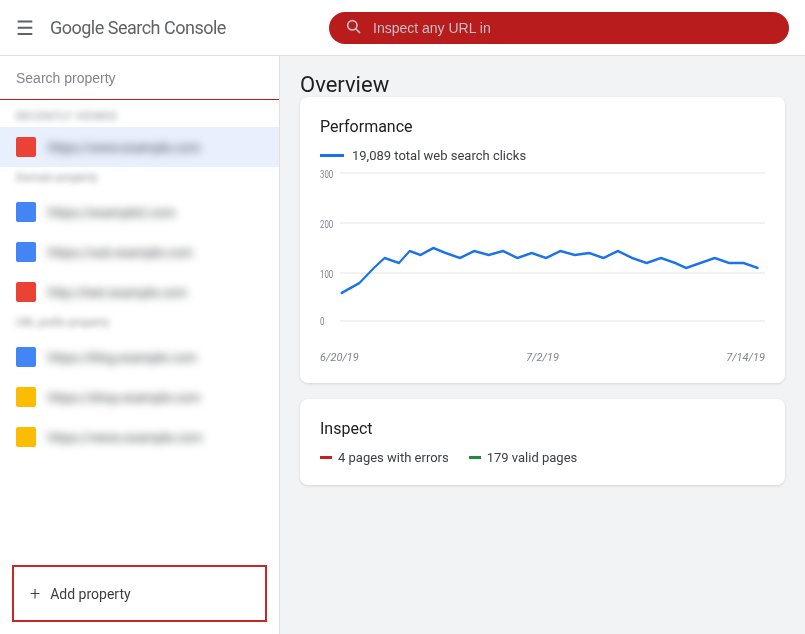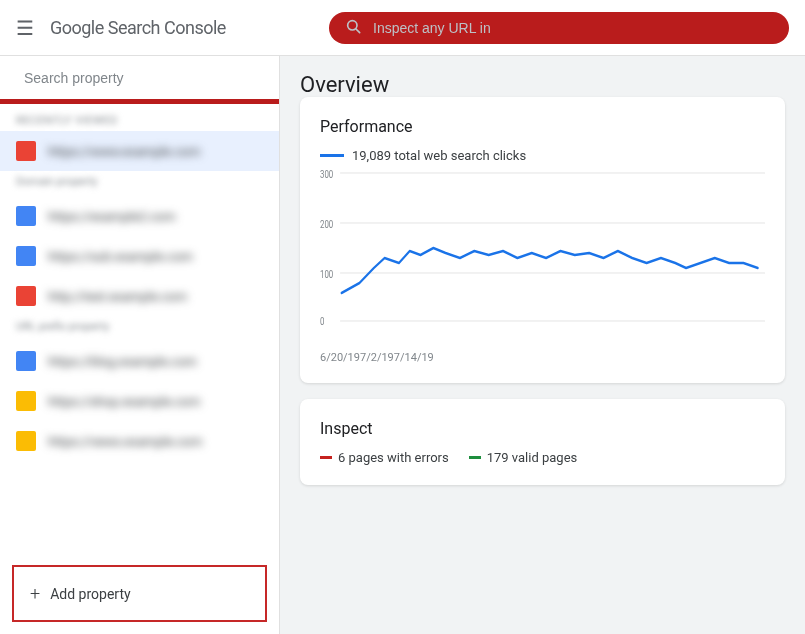--- a/index.html
+++ b/index.html
@@ -79,22 +79,22 @@
       width: 280px;
       background: #fff;
       border-right: 1px solid #e0e0e0;
       display: flex;
       flex-direction: column;
       height: 100%;
       flex-shrink: 0;
       position: relative;
     }
     .search-property-bar {
-      padding: 12px 24px;
-      border-bottom: 5px solid #b91c1c;
+      padding: 12px 16px;
+      border-bottom: 1px solid #b91c1c;
     }
     .search-property-bar input {
       width: 100%;
       border: none;
       outline: none;
       font-size: 14px;
       color: #3c4043;
       background: transparent;
     }
     .search-property-bar input::placeholder { color: #80868b; }
@@ -213,23 +213,25 @@
     .chart-area {
       position: relative;
       height: 200px;
     }
     .chart-svg {
       width: 100%;
       height: 180px;
     }
     .chart-x-labels {
       display: flex;
+      justify-content: space-between;
       font-size: 11px;
       color: #80868b;
       margin-top: 4px;
+      font-style: italic;
     }
 
     
     .coverage-legend {
       display: flex;
       align-items: center;
       gap: 20px;
       font-size: 13px;
       color: #3c4043;
     }
@@ -352,21 +354,21 @@
           <span>7/14/19</span>
         </div>
       </div>
     </div>
 
     <div class="card">
       <div class="card-title">Inspect</div>
       <div class="coverage-legend">
         <div class="legend-item">
           <span class="legend-dot-red"></span>
-          <span>6 pages with errors</span>
+          <span>4 pages with errors</span>
         </div>
         <div class="legend-item">
           <span class="legend-dot-green"></span>
           <span>179 valid pages</span>
         </div>
       </div>
     </div>
 
   </div>
 </div>

